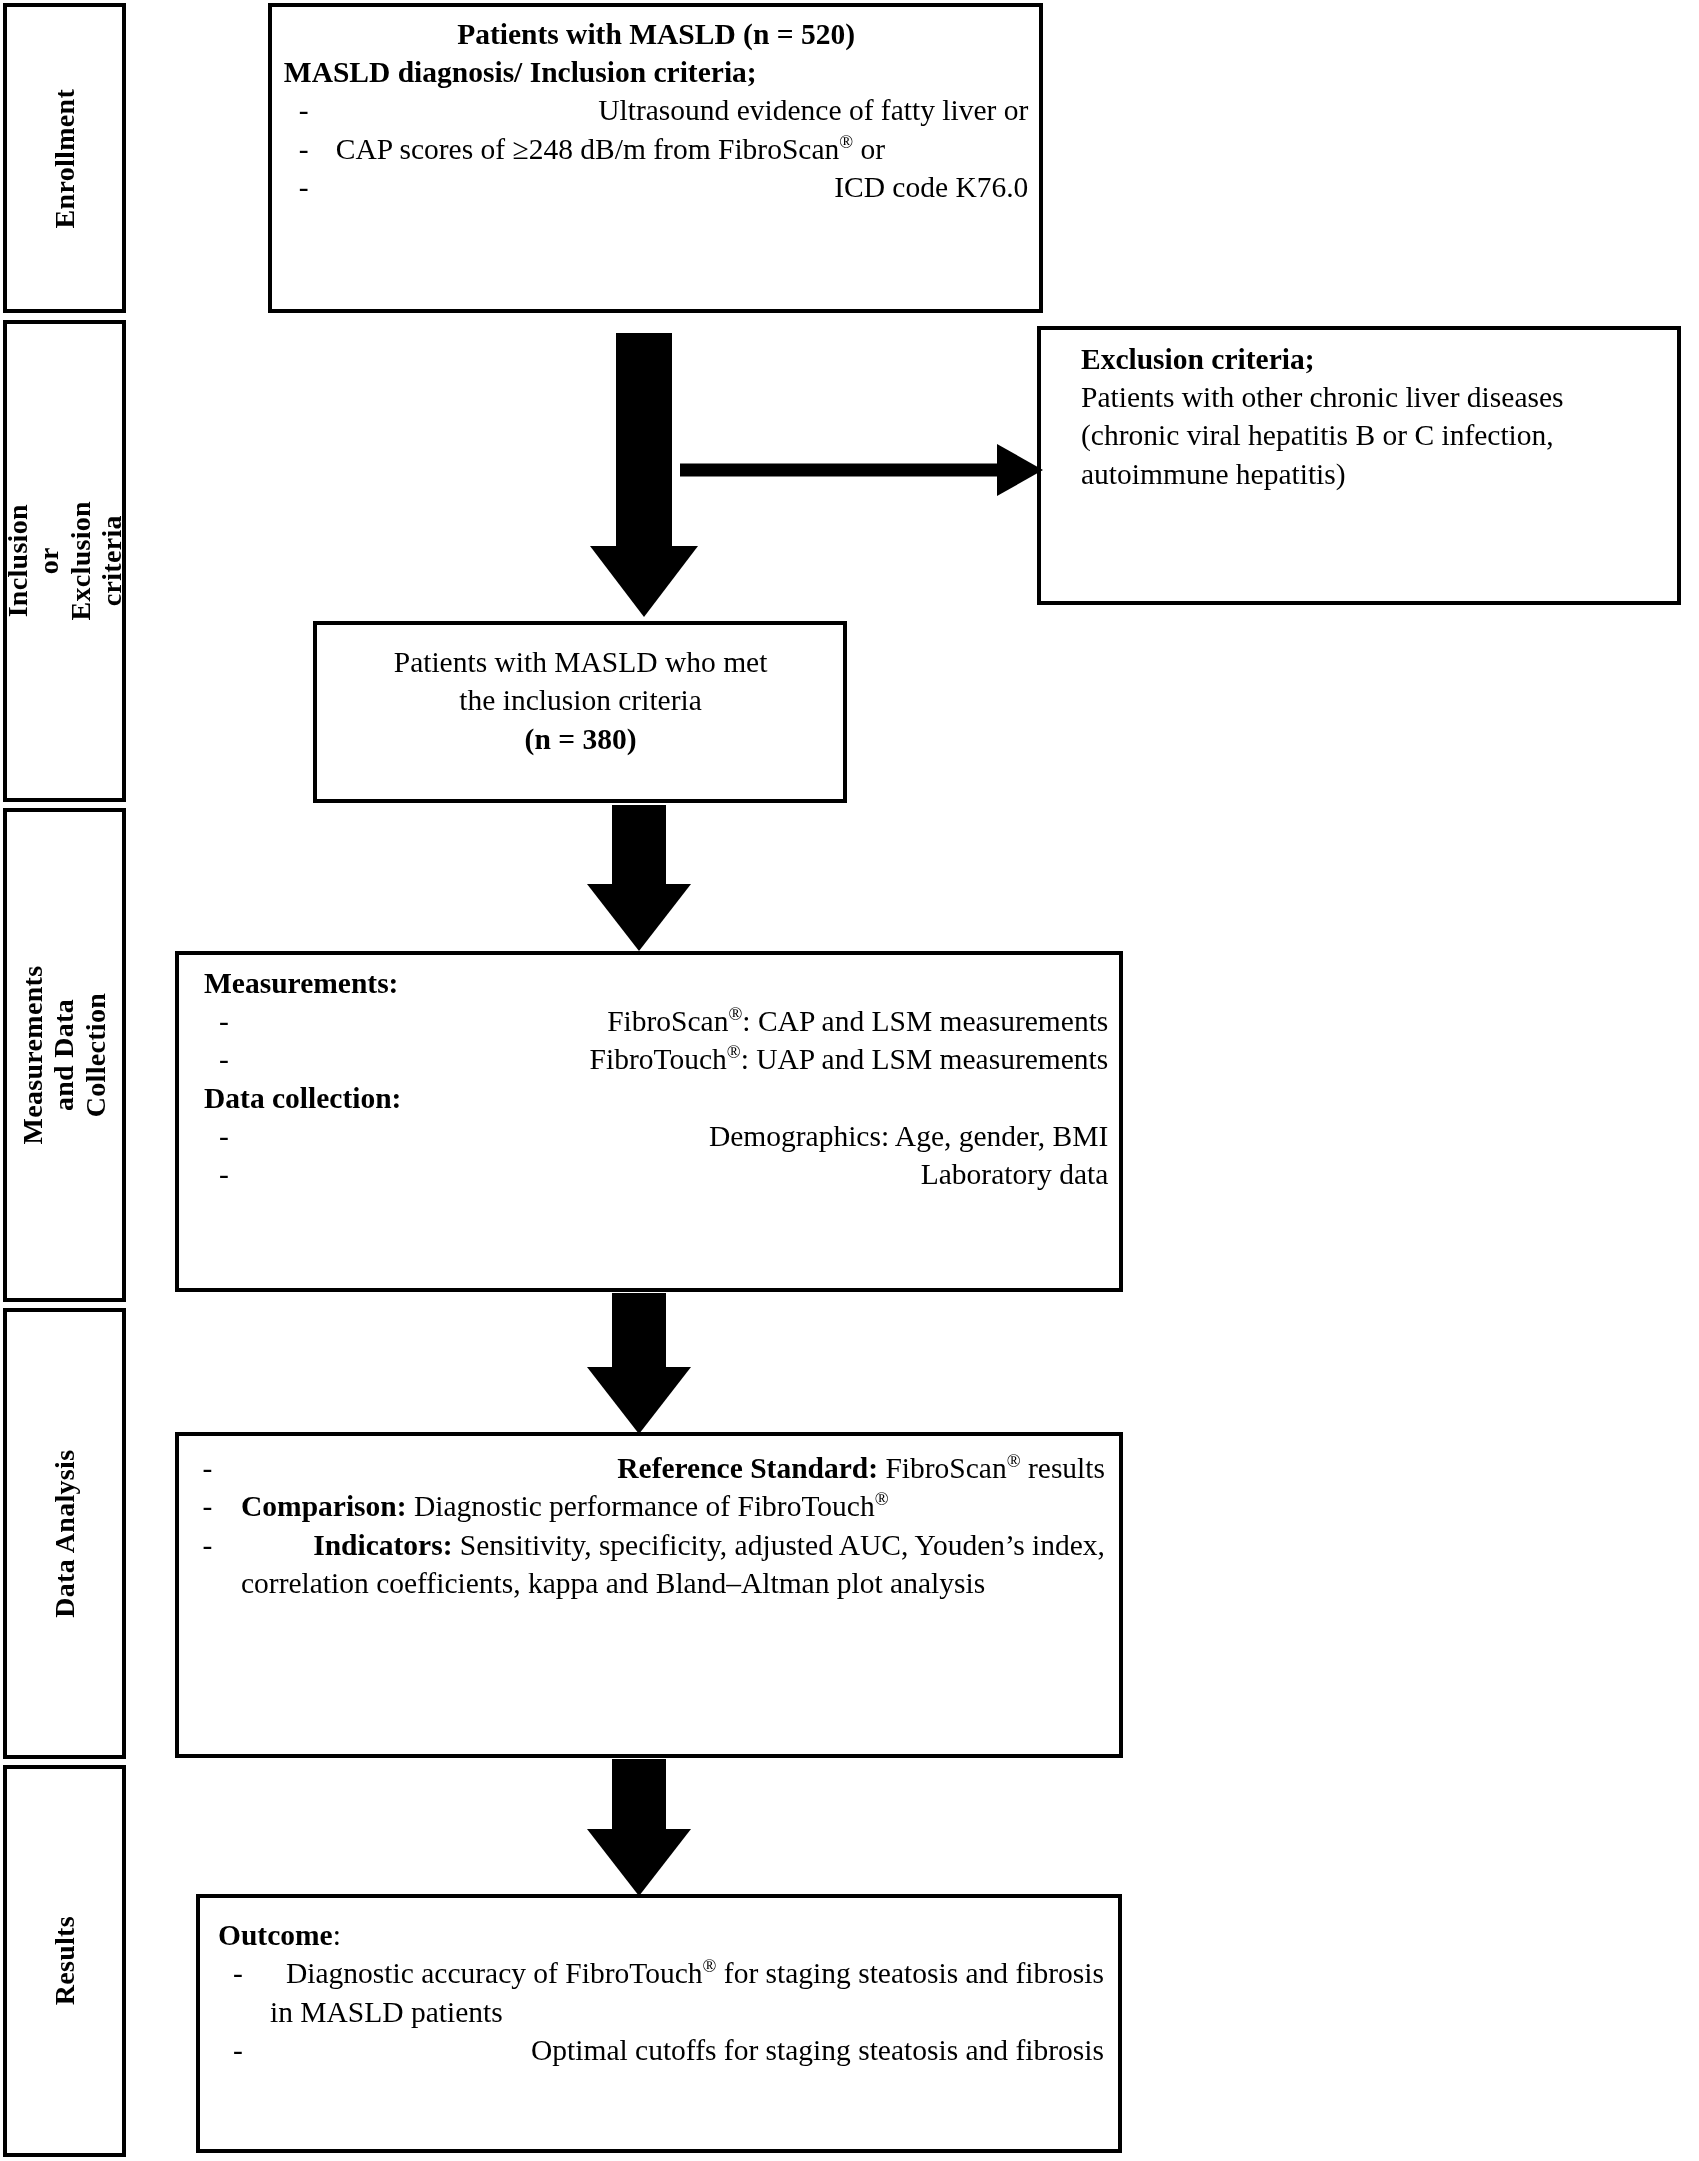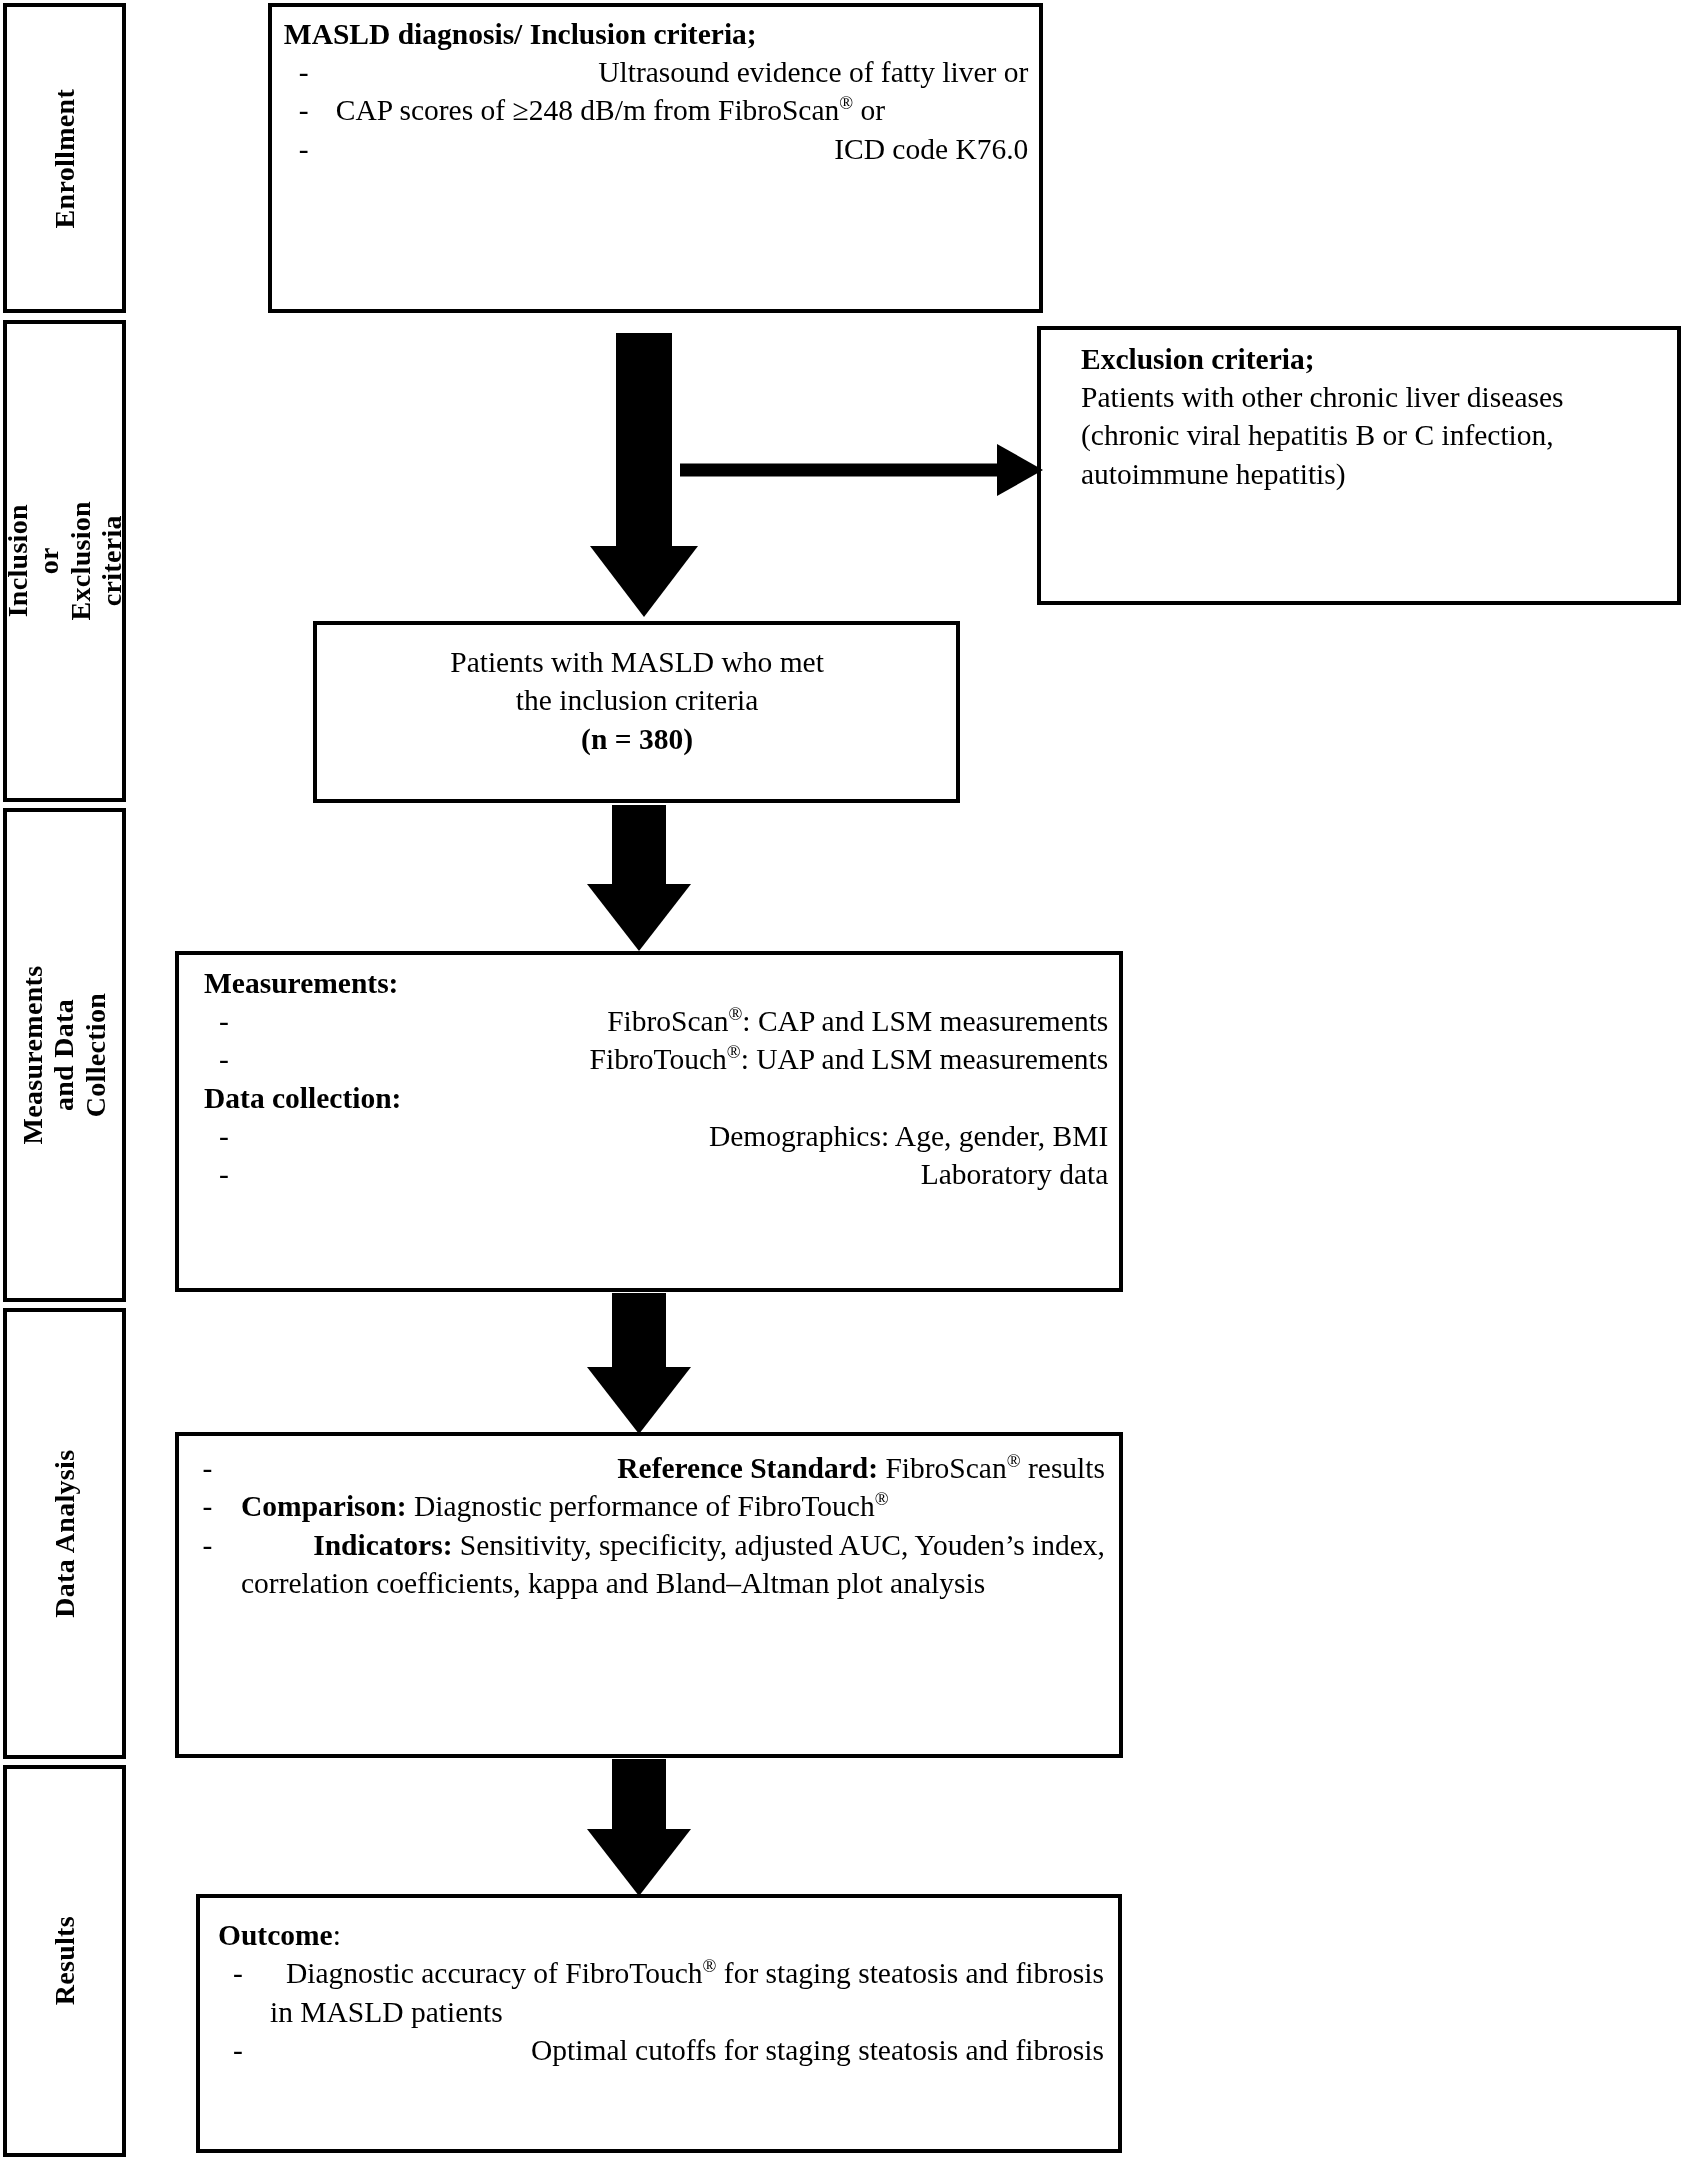--- a/index.html
+++ b/index.html
@@ -145,20 +145,21 @@
   <div class="stage-box" style="left:3.2px; top:1308px; width:123px; height:451px;">
     <div class="stage-label">Data Analysis</div>
   </div>
 
   <div class="stage-box" style="left:3.2px; top:1765px; width:123px; height:392px;">
     <div class="stage-label">Results</div>
   </div>
 
   <div class="content-box" style="left:268px; top:3.2px; width:775px; height:310px;">
     <div class="inner">
+      <div class="ttl center">Patients with MASLD (n = 520)</div>
       <div class="ttl">MASLD diagnosis/ Inclusion criteria;</div>
       <ul class="dash">
         <li>
           <span>Ultrasound evidence of fatty liver or</span>
         </li>
         <li class="just">
           <span>CAP scores of ≥248 dB/m from FibroScan</span><sup>®</sup><span> or</span>
         </li>
         <li>
           <span>ICD code K76.0</span>
@@ -177,21 +178,21 @@
   <div class="arrow-down" style="left:590px; top:333px; width:107px; height:284px;">
     <div class="shaft" style="width:56px; height:215px;"></div>
     <div class="head" style="border-left-width:54px;border-right-width:54px;border-top-width:71px;"></div>
   </div>
 
   <div class="arrow-right" style="left:680px; top:444px; width:363px; height:52px;">
     <div class="shaft" style="width:320px; height:13px;"></div>
     <div class="head" style="border-top-width:26px;border-bottom-width:26px;border-left-width:46px;"></div>
   </div>
 
-  <div class="content-box" style="left:313px; top:621px; width:647px; height:182px;">
+  <div class="content-box" style="left:313px; top:621px; width:534px; height:182px;">
     <div class="inner center" style="padding-top:18px;">
       <div>Patients with MASLD who met</div>
       <div>the inclusion criteria</div>
       <div class="ttl">(n = 380)</div>
     </div>
   </div>
 
   <div class="arrow-down" style="left:585px; top:805px; width:107px; height:146px;">
     <div class="shaft" style="width:54px; height:80px;"></div>
     <div class="head" style="border-left-width:52px;border-right-width:52px;border-top-width:67px;"></div>

